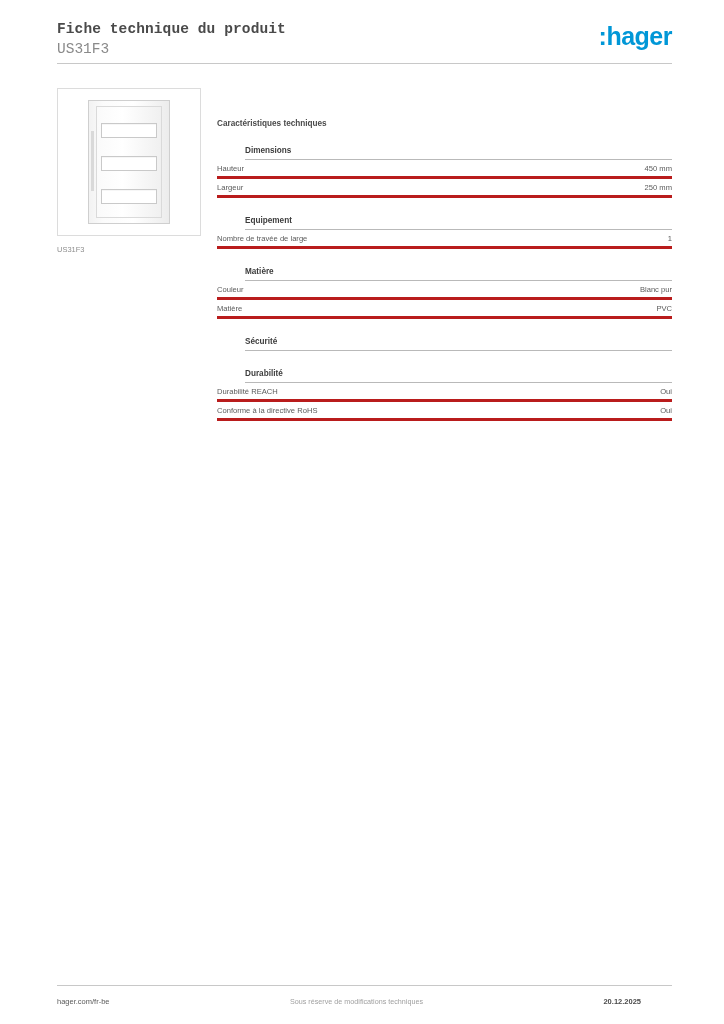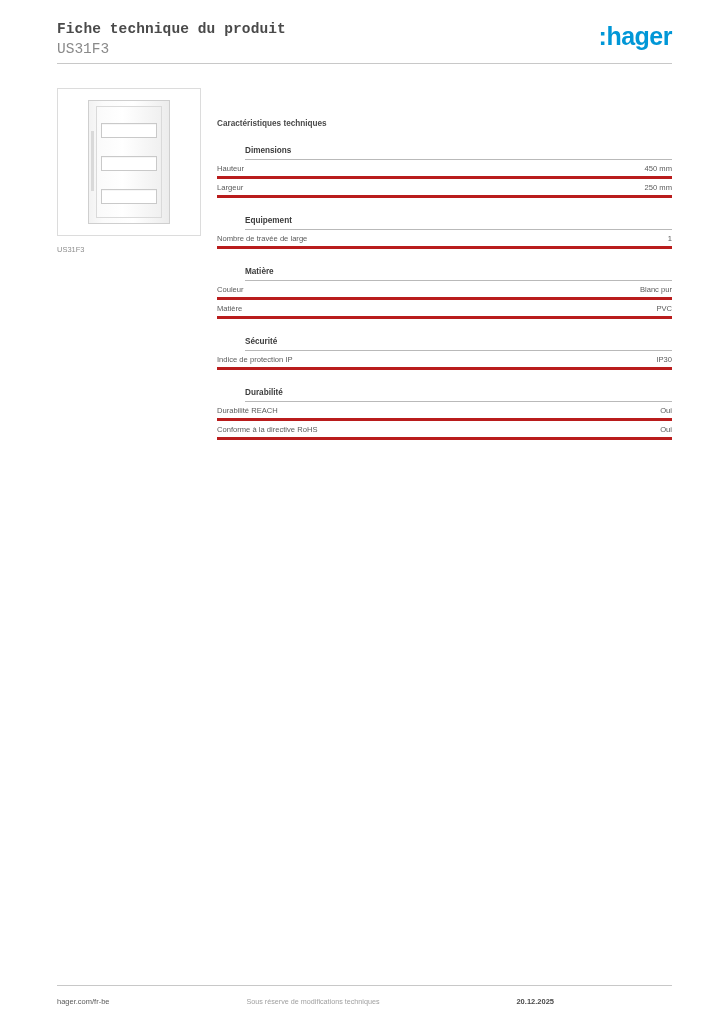--- a/index.html
+++ b/index.html
@@ -216,39 +216,35 @@
         <span class="value">Blanc pur</span>
       </div>
       <div class="row">
         <span class="label">Matière</span>
         <span class="value">PVC</span>
       </div>
     </div>
 
     <div class="group">
       <div class="group-title">Sécurité</div>
-      <div class="row">
-        <span class="label">Indice de protection IP</span>
-        <span class="value">IP30</span>
-      </div>
     </div>
 
     <div class="group">
       <div class="group-title">Durabilité</div>
       <div class="row">
         <span class="label">Durabilité REACH</span>
         <span class="value">Oui</span>
       </div>
       <div class="row">
         <span class="label">Conforme à la directive RoHS</span>
         <span class="value">Oui</span>
       </div>
     </div>
   </div>
 
   <div style="position:absolute;left:57px;top:985px;width:615px;height:1px;background:#c8c8c8;"></div>
-  <div style="position:absolute;left:57px;top:997px;width:497px;display:flex;justify-content:space-between;align-items:baseline;">
+  <div style="position:absolute;left:57px;top:997px;width:584px;display:flex;justify-content:space-between;align-items:baseline;">
     <span style="font-size:7.5px;color:#5a5a5a;">hager.com/fr-be</span>
     <span style="font-size:7.2px;color:#a0a0a0;">Sous réserve de modifications techniques</span>
     <span style="font-size:7.5px;color:#4a4a4a;font-weight:bold;">20.12.2025</span>
   </div>
 
 </div>
 
 </body></html>

